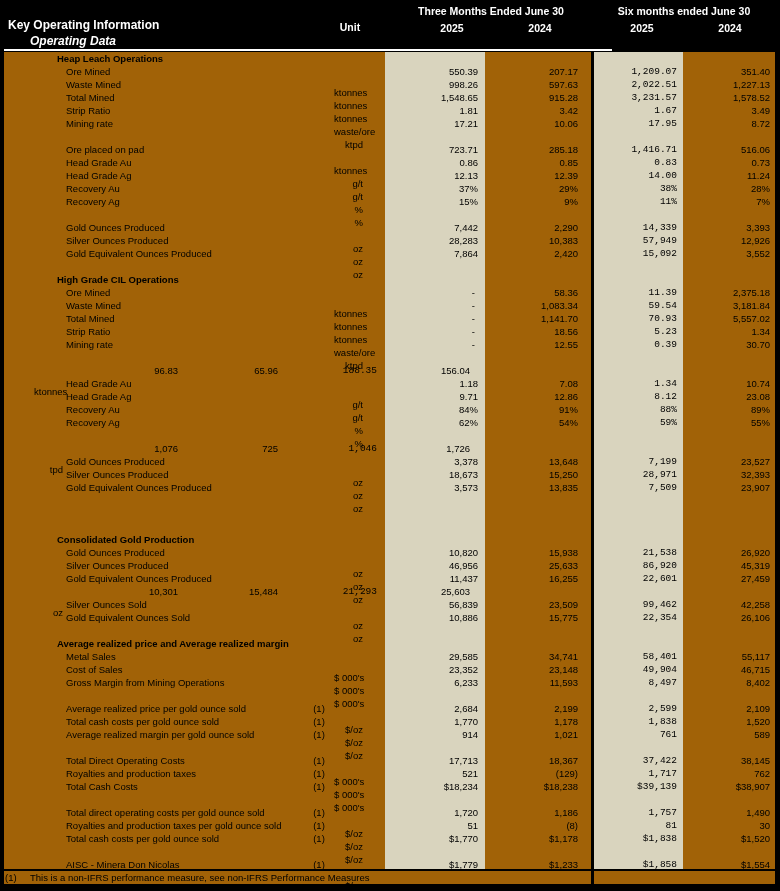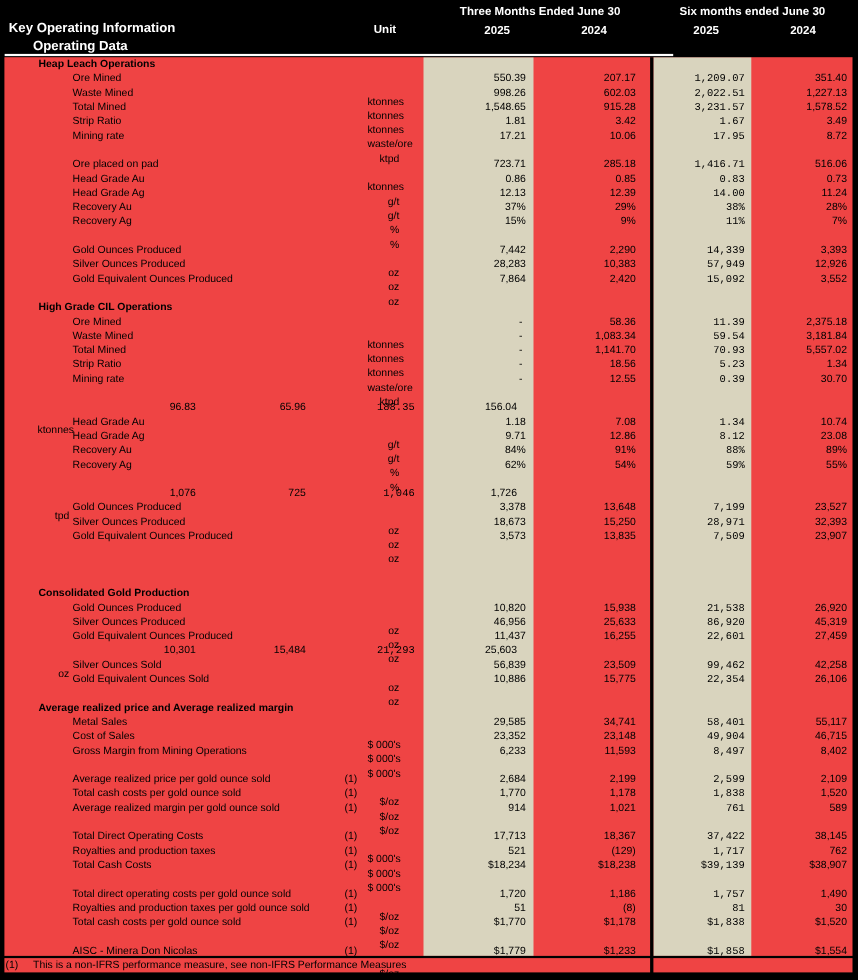--- a/index.html
+++ b/index.html
@@ -1,48 +1,48 @@
 <!DOCTYPE html>
 <html><head>
 <meta charset="utf-8">
 <style>
   html,body{margin:0;padding:0;background:#888;}
   .page{
-    position:relative; width:780px; height:891px; background:#ef4444;
+    position:relative; width:780px; height:891px; background:#a16207;
     font-family:"Liberation Sans", sans-serif; color:#000; overflow:hidden;
     margin:0 auto;
   }
   
   .hdr{position:absolute;left:0;top:0;width:780px;height:52px;background:#000;}
   .border-left{position:absolute;left:0;top:0;width:4px;height:891px;background:#000;}
   .border-right{position:absolute;left:775px;top:0;width:5px;height:891px;background:#000;}
   .border-bottom{position:absolute;left:0;top:884px;width:780px;height:7px;background:#000;}
   .foot-sep{position:absolute;left:0;top:869px;width:780px;height:2px;background:#000;}
   .v-divider{position:absolute;left:591px;top:52px;width:3px;height:839px;background:#000;}
   .hdr-underline{position:absolute;left:4px;top:49px;width:608px;height:2px;background:#fff;}
   
   .stripe{position:absolute;top:52px;height:817px;background:#d9d4be;}
   .stripe.s1{left:385px;width:100px;}
   .stripe.s2{left:594px;width:89px;}
   
   .hdr span{position:absolute;color:#fff;font-weight:bold;white-space:nowrap;}
   .h-title{left:8px;top:18px;font-size:12px;}
-  .h-sub{left:30px;top:34px;font-size:12px;}
+  .h-sub{left:30px;top:34px;font-size:12px;font-style:italic;}
   .h-unit{left:320px;top:21px;width:60px;text-align:center;font-size:10.5px;}
   .h-grp1{left:391px;top:5px;width:200px;text-align:center;font-size:10.5px;}
   .h-grp2{left:584px;top:5px;width:200px;text-align:center;font-size:10.5px;}
   .h-y1{left:412px;top:22px;width:80px;text-align:center;font-size:10.5px;}
   .h-y2{left:500px;top:22px;width:80px;text-align:center;font-size:10.5px;}
   .h-y3{left:602px;top:22px;width:80px;text-align:center;font-size:10.5px;}
   .h-y4{left:690px;top:22px;width:80px;text-align:center;font-size:10.5px;}
   
   .rows{position:absolute;left:4px;top:52px;width:771px;}
   .row{display:flex;align-items:center;height:13px;font-size:9.5px;line-height:13px;white-space:nowrap;}
   .c-label{flex:1;padding-left:62px;overflow:hidden;}
-  .c-section{flex:1;padding-left:31px;font-weight:bold;}
+  .c-section{flex:1;padding-left:53px;font-weight:bold;}
   .c-fn{width:30px;text-align:center;}
   .c-unit{width:36px;text-align:right;padding-right:7px;box-sizing:border-box;margin-top:42px;}
   .c-v{text-align:right;box-sizing:border-box;}
   .c-v1{width:112px;padding-right:4px;}
   .c-v2{width:100px;padding-right:4px;}
   .c-v3{width:104px;padding-right:9px;font-family:Liberation Mono, monospace;}
   .c-v4{width:89px;padding-right:5px;}
   .dash{padding-right:7px;}
   
   .footnote{position:absolute;left:0;top:871px;width:780px;height:13px;font-size:9.5px;line-height:13px;}
@@ -81,21 +81,21 @@
         <span class="c-v c-v1">550.39</span>
         <span class="c-v c-v2">207.17</span>
         <span class="c-v c-v3">1,209.07</span>
         <span class="c-v c-v4">351.40</span>
       </div>
       <div class="row">
         <span class="c-label">Waste Mined</span>
         <span class="c-fn"></span>
         <span class="c-unit">ktonnes</span>
         <span class="c-v c-v1">998.26</span>
-        <span class="c-v c-v2">602.03</span>
+        <span class="c-v c-v2">597.63</span>
         <span class="c-v c-v3">2,022.51</span>
         <span class="c-v c-v4">1,227.13</span>
       </div>
       <div class="row">
         <span class="c-label">Total Mined</span>
         <span class="c-fn"></span>
         <span class="c-unit">ktonnes</span>
         <span class="c-v c-v1">1,548.65</span>
         <span class="c-v c-v2">915.28</span>
         <span class="c-v c-v3">3,231.57</span>

